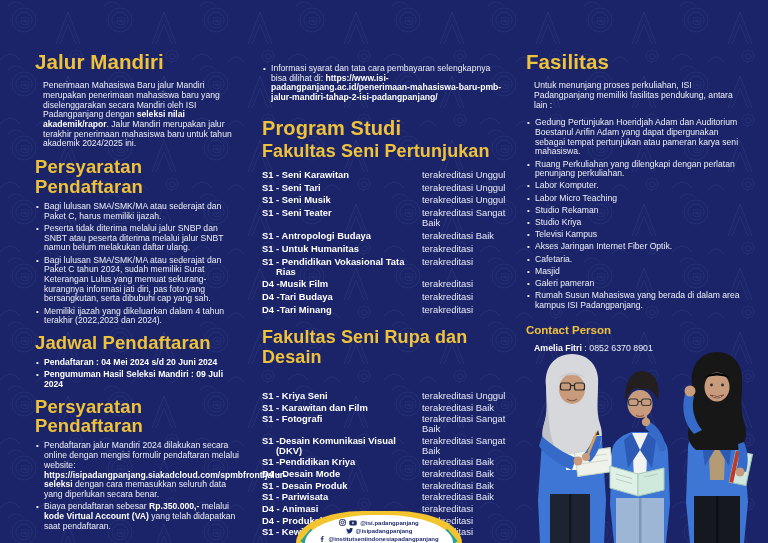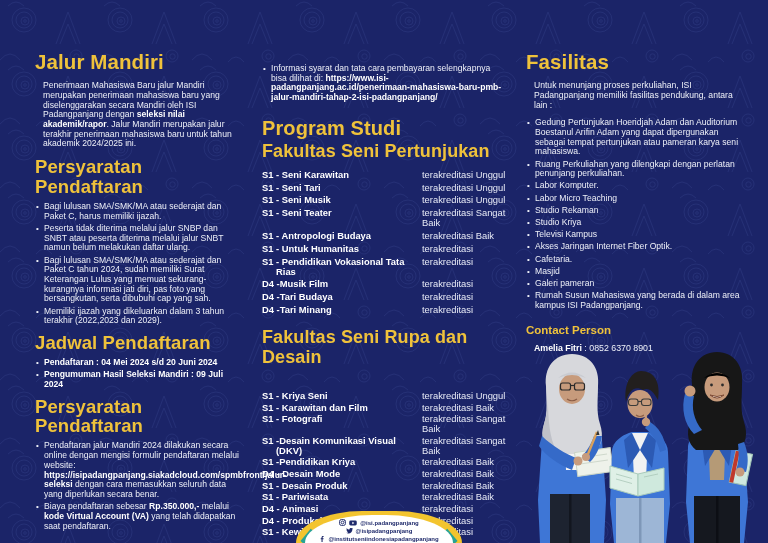--- a/index.html
+++ b/index.html
@@ -70,21 +70,21 @@
 
   <div class="col col1">
     <h1 class="h h-xl">Jalur Mandiri</h1>
     <p class="body-txt"><span>Penerimaan Mahasiswa Baru jalur Mandiri merupakan penerimaan mahasiswa baru yang diselenggarakan secara Mandiri oleh ISI Padangpanjang dengan </span><span class="b">seleksi nilai akademik/rapor</span><span>. Jalur Mandiri merupakan jalur terakhir penerimaan mahasiswa baru untuk tahun akademik 2024/2025 ini.</span></p>
 
     <h2 class="h h-lg">Persyaratan Pendaftaran</h2>
     <ul class="blist">
         <li><span>Bagi lulusan SMA/SMK/MA atau sederajat dan Paket C, harus memiliki ijazah.</span></li>
         <li><span>Peserta tidak diterima melalui jalur SNBP dan SNBT atau peserta diterima melalui jalur SNBT namun belum melakukan daftar ulang.</span></li>
         <li><span>Bagi lulusan SMA/SMK/MA atau sederajat dan Paket C tahun 2024, sudah memiliki Surat Keterangan Lulus yang memuat sekurang-kurangnya informasi jati diri, pas foto yang bersangkutan, serta dibubuhi cap yang sah.</span></li>
-        <li><span>Memiliki ijazah yang dikeluarkan dalam 3 tahun terakhir (2022,2023 dan 2029).</span></li>
+        <li><span>Memiliki ijazah yang dikeluarkan dalam 4 tahun terakhir (2022,2023 dan 2024).</span></li>
       </ul>
 
     <h2 class="h h-lg">Jadwal Pendaftaran</h2>
     <ul class="blist">
         <li><span class="b">Pendaftaran : 04 Mei 2024 s/d 20 Juni 2024</span></li>
         <li><span class="b">Pengumuman Hasil Seleksi Mandiri : 09 Juli 2024</span></li>
       </ul>
 
     <h2 class="h h-lg">Persyaratan Pendaftaran</h2>
     <ul class="blist">

